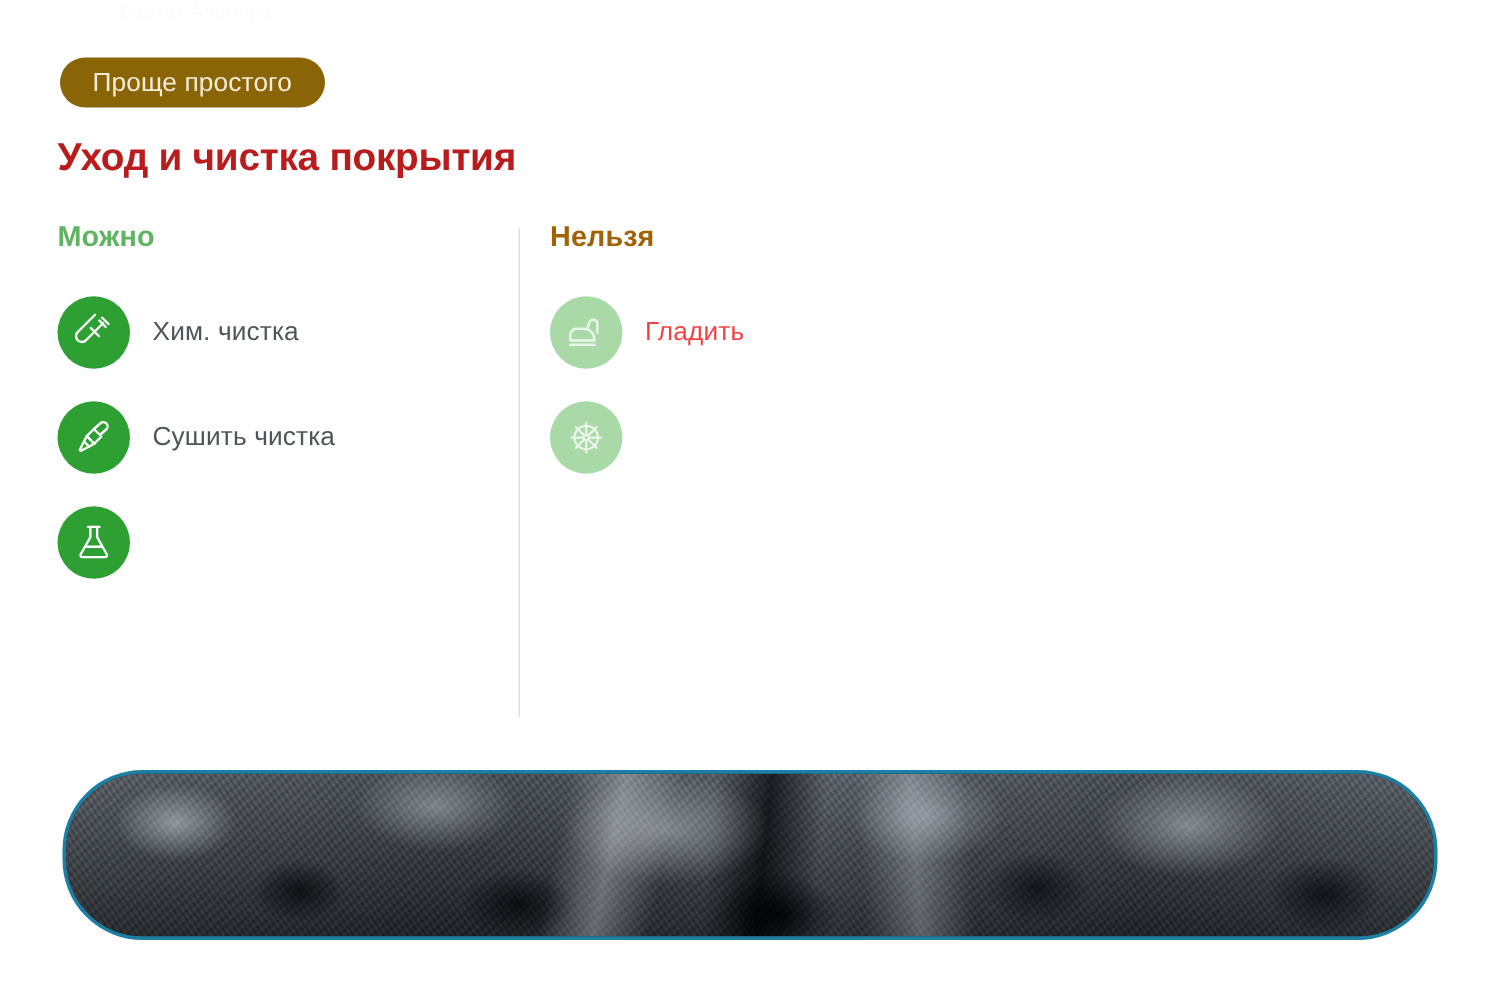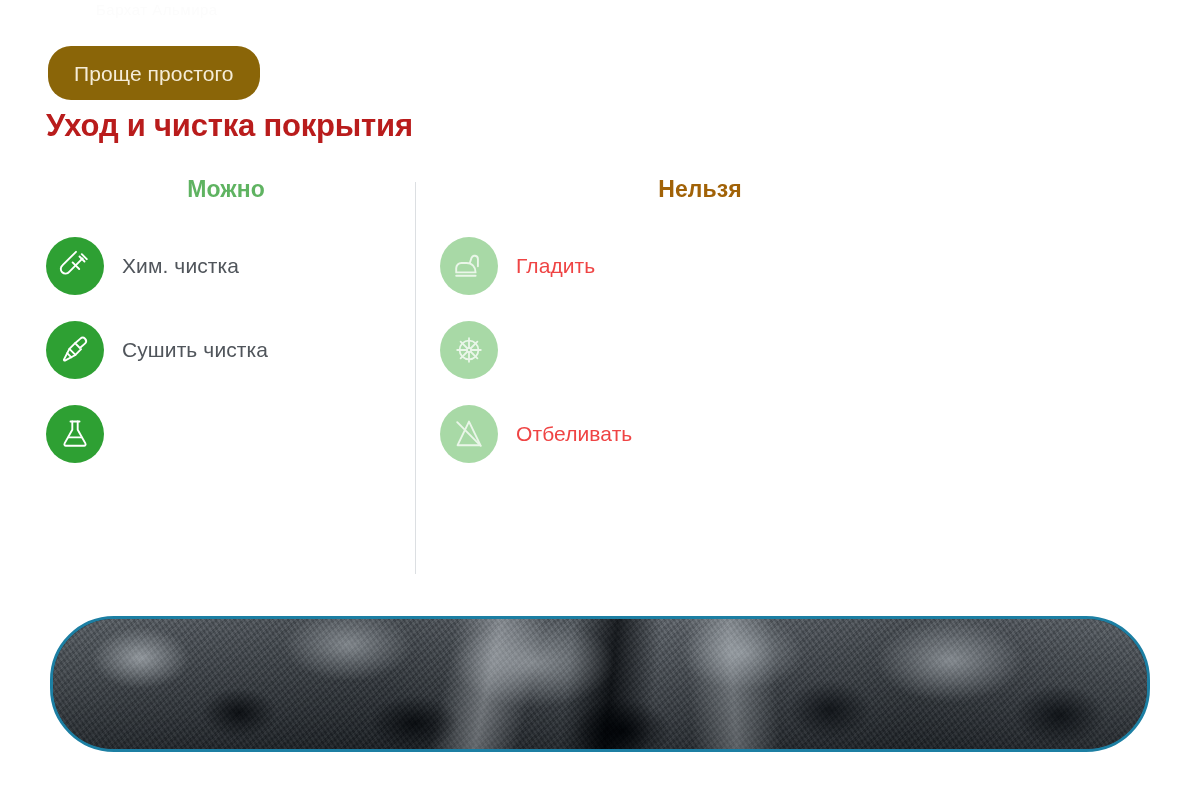--- a/index.html
+++ b/index.html
@@ -37,21 +37,21 @@
     left: 0; top: 0;
     width: 1200px;
     height: 800px;
   }
 
   
   .badge {
     position: absolute;
     left: 48px;
     top: 46px;
-    height: 54px;
+    height: 40px;
     box-sizing: border-box;
     display: inline-flex;
     align-items: center;
     padding: 13px 26px;
     border-radius: 23px;
     background: #8a6508;
     color: #f5ecd7;
     font-size: 21px;
     line-height: 1;
     letter-spacing: .1px;
@@ -93,21 +93,20 @@
   }
   .col-allowed { left: 46px; width: 360px; }
   .col-forbidden { left: 440px; width: 520px; }
 
   .col-heading {
     margin: 0 0 34px 0;
     font-size: 23px;
     font-weight: bold;
     letter-spacing: .1px;
     white-space: nowrap;
-    text-align: center;
   }
   .col-allowed .col-heading { color: #5fb361; }
   .col-forbidden .col-heading { color: #a16207; }
 
   .care-list { list-style: none; margin: 0; padding: 0; }
 
   .care-item {
     display: flex;
     align-items: center;
     margin-bottom: 26px;
@@ -270,29 +269,20 @@
           <span class="care-icon">
             <svg width="32" height="32" viewBox="0 0 32 32" fill="none" stroke-width="1.8" stroke-linecap="round" stroke-linejoin="round">
               <circle cx="16" cy="16" r="9.4"></circle>
               <circle cx="16" cy="16" r="2.1"></circle>
               <path d="M16 13.9 V4.2 M16 18.1 V27.8 M13.9 16 H4.2 M18.1 16 H27.8"></path>
               <path d="M14.5 14.5 L7.6 7.6 M17.5 17.5 L24.4 24.4 M14.5 17.5 L7.6 24.4 M17.5 14.5 L24.4 7.6"></path>
             </svg>
           </span>
         </li>
 
-        <li class="care-item">
-          <span class="care-icon">
-            <svg width="32" height="32" viewBox="0 0 32 32" fill="none" stroke-width="1.9" stroke-linecap="round" stroke-linejoin="round">
-              <path d="M16 3.6 L27.4 27.2 H4.6 z"></path>
-              <path d="M4.2 4.2 L27.8 27.8"></path>
-            </svg>
-          </span>
-          <span class="care-label">Отбеливать</span>
-        </li>
 
       </ul>
     </div>
 
   </div>
 
   <div class="swatch">
     <div class="swatch-img"></div>
   </div>
 

